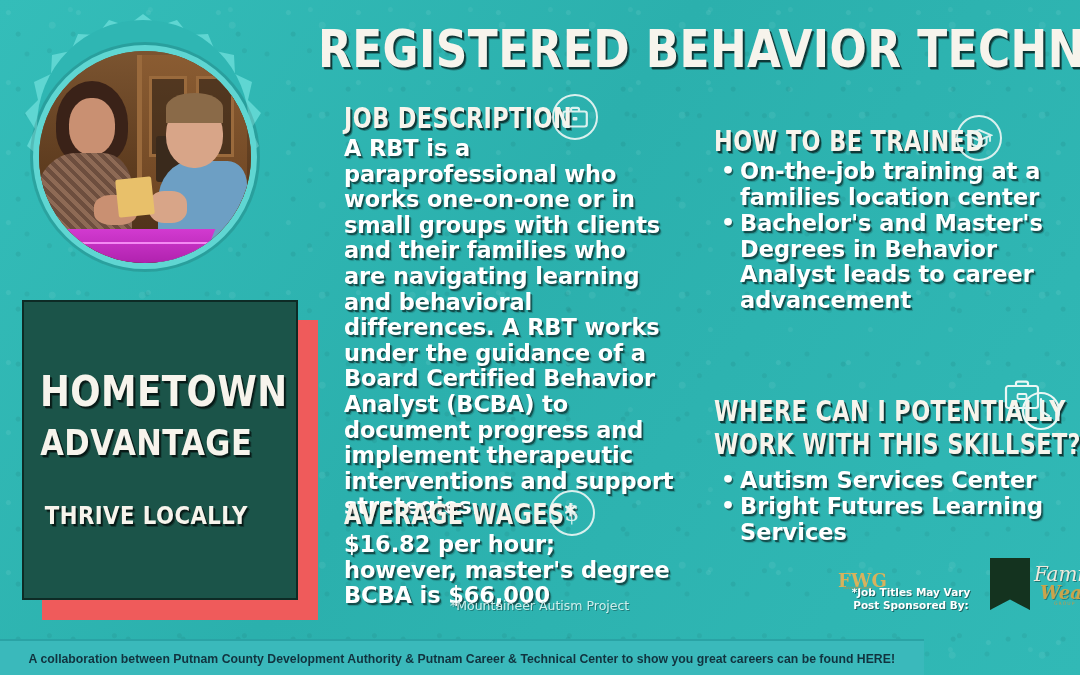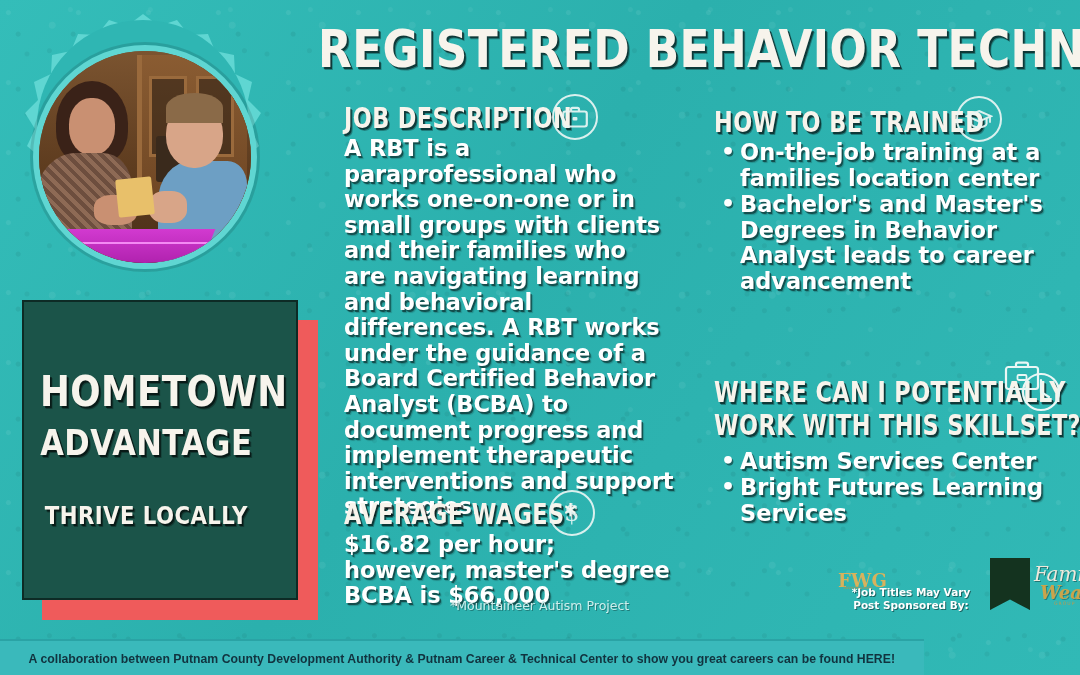--- a/index.html
+++ b/index.html
@@ -331,21 +331,21 @@
       <svg width="22" height="30" viewBox="0 0 22 30">
         <text x="11" y="23" text-anchor="middle" font-family="DejaVu Serif, serif" font-size="24" fill="#eaf7f5">$</text>
       </svg>
     </div>
     <p class="body-txt para">$16.82 per hour; however, master's degree BCBA is $66,000</p>
     <span id="wages-note">*Mountaineer Autism Project</span>
   </div>
 
   <div id="col-right">
 
-    <div style="position:relative;">
+    <div style="position:relative;margin-top:19px;">
       <span class="display sec-head">HOW TO BE TRAINED</span>
       <div class="icon-circle" id="icon-cap">
         <svg width="28" height="22" viewBox="0 0 28 22">
           <path d="M14 3 26 8.2 14 13.4 2 8.2Z" fill="none" stroke="#eaf7f5" stroke-width="2"></path>
           <path d="M6.4 10.6v5.2c0 1.9 3.4 3.4 7.6 3.4s7.6-1.5 7.6-3.4v-5.2" fill="none" stroke="#eaf7f5" stroke-width="2"></path>
           <path d="M25 8.6v6.2" stroke="#eaf7f5" stroke-width="1.8" fill="none"></path>
         </svg>
       </div>
       <ul class="bullets body-txt">
         <li>On-the-job training at a families location center</li>

